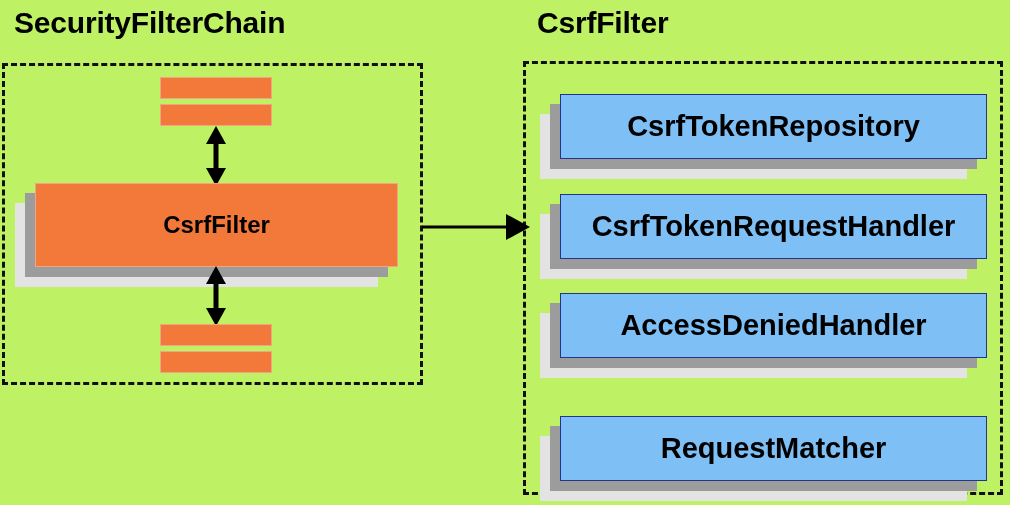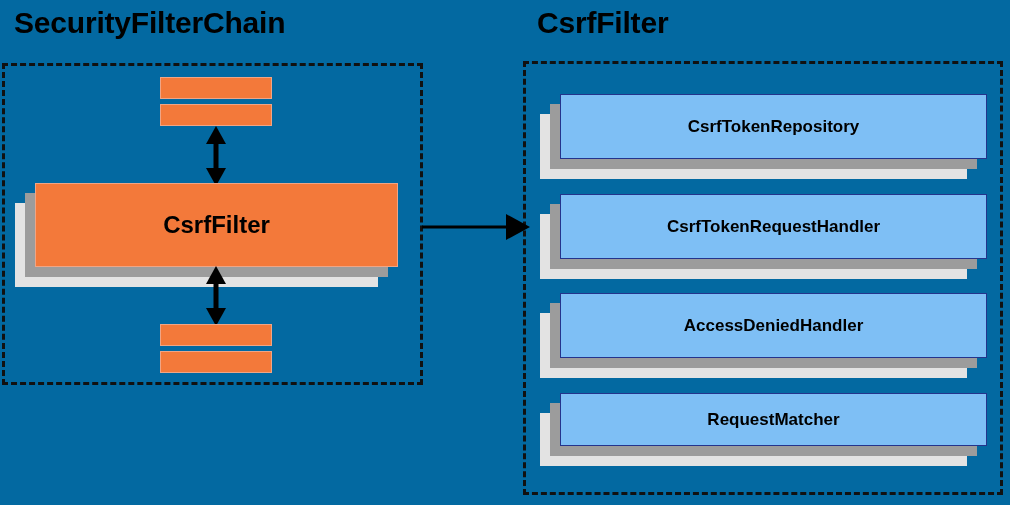--- a/index.html
+++ b/index.html
@@ -4,21 +4,21 @@
 <style>
   html, body {
     margin: 0;
     padding: 0;
     background: #ffffff;
   }
   #canvas {
     position: relative;
     width: 1010px;
     height: 505px;
-    background: #0369a1;
+    background: #bef264;
     overflow: hidden;
     font-family: "Liberation Sans", sans-serif;
   }
 
   
   .panel-title {
     position: absolute;
     font-weight: bold;
     font-size: 30px;
     color: #000000;
@@ -72,21 +72,21 @@
     color: #000000;
     white-space: nowrap;
     line-height: 1;
   }
 
   
   .node-blue .face {
     background: #7ebff5;
     border: 1px solid #24348c;
   }
-  .node-blue .label { font-size: 17px; }
+  .node-blue .label { font-size: 29px; }
 
   
   .node-orange .face {
     background: #f3793a;
     border: 1px solid #f0a585;
   }
   .node-orange .label { font-size: 24px; }
 
   
   .slab {
@@ -163,21 +163,21 @@
   </div>
 
   <div class="node node-blue" style="left:560px; top:194px; width:427px; height:65px;">
     <div class="sh-light"></div>
     <div class="sh-dark"></div>
     <div class="face">
       <span class="label">CsrfTokenRequestHandler</span>
     </div>
   </div>
 
-  <div class="node node-blue" style="left:560px; top:393px; width:427px; height:53px;">
+  <div class="node node-blue" style="left:560px; top:416px; width:427px; height:65px;">
     <div class="sh-light"></div>
     <div class="sh-dark"></div>
     <div class="face">
       <span class="label">RequestMatcher</span>
     </div>
   </div>
 
 </div>
 
 </body></html>

